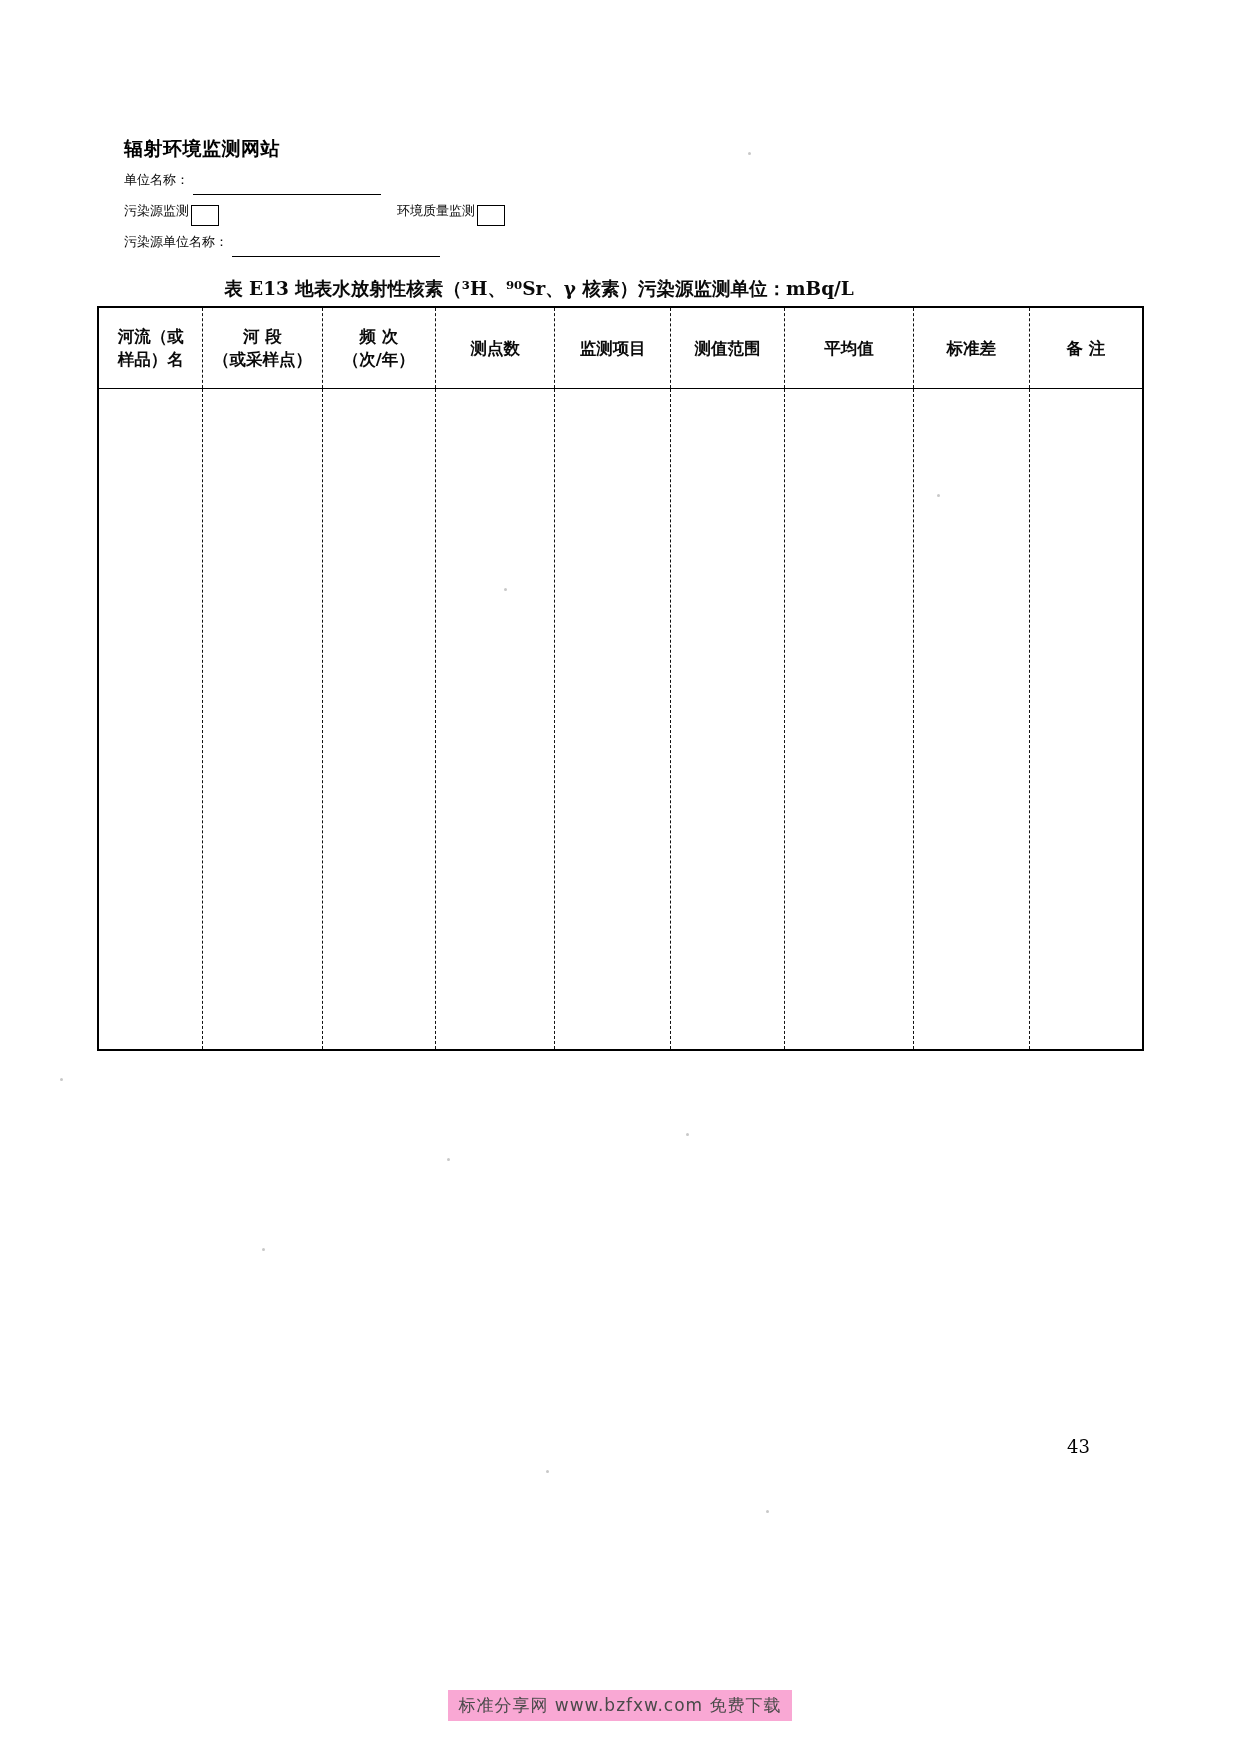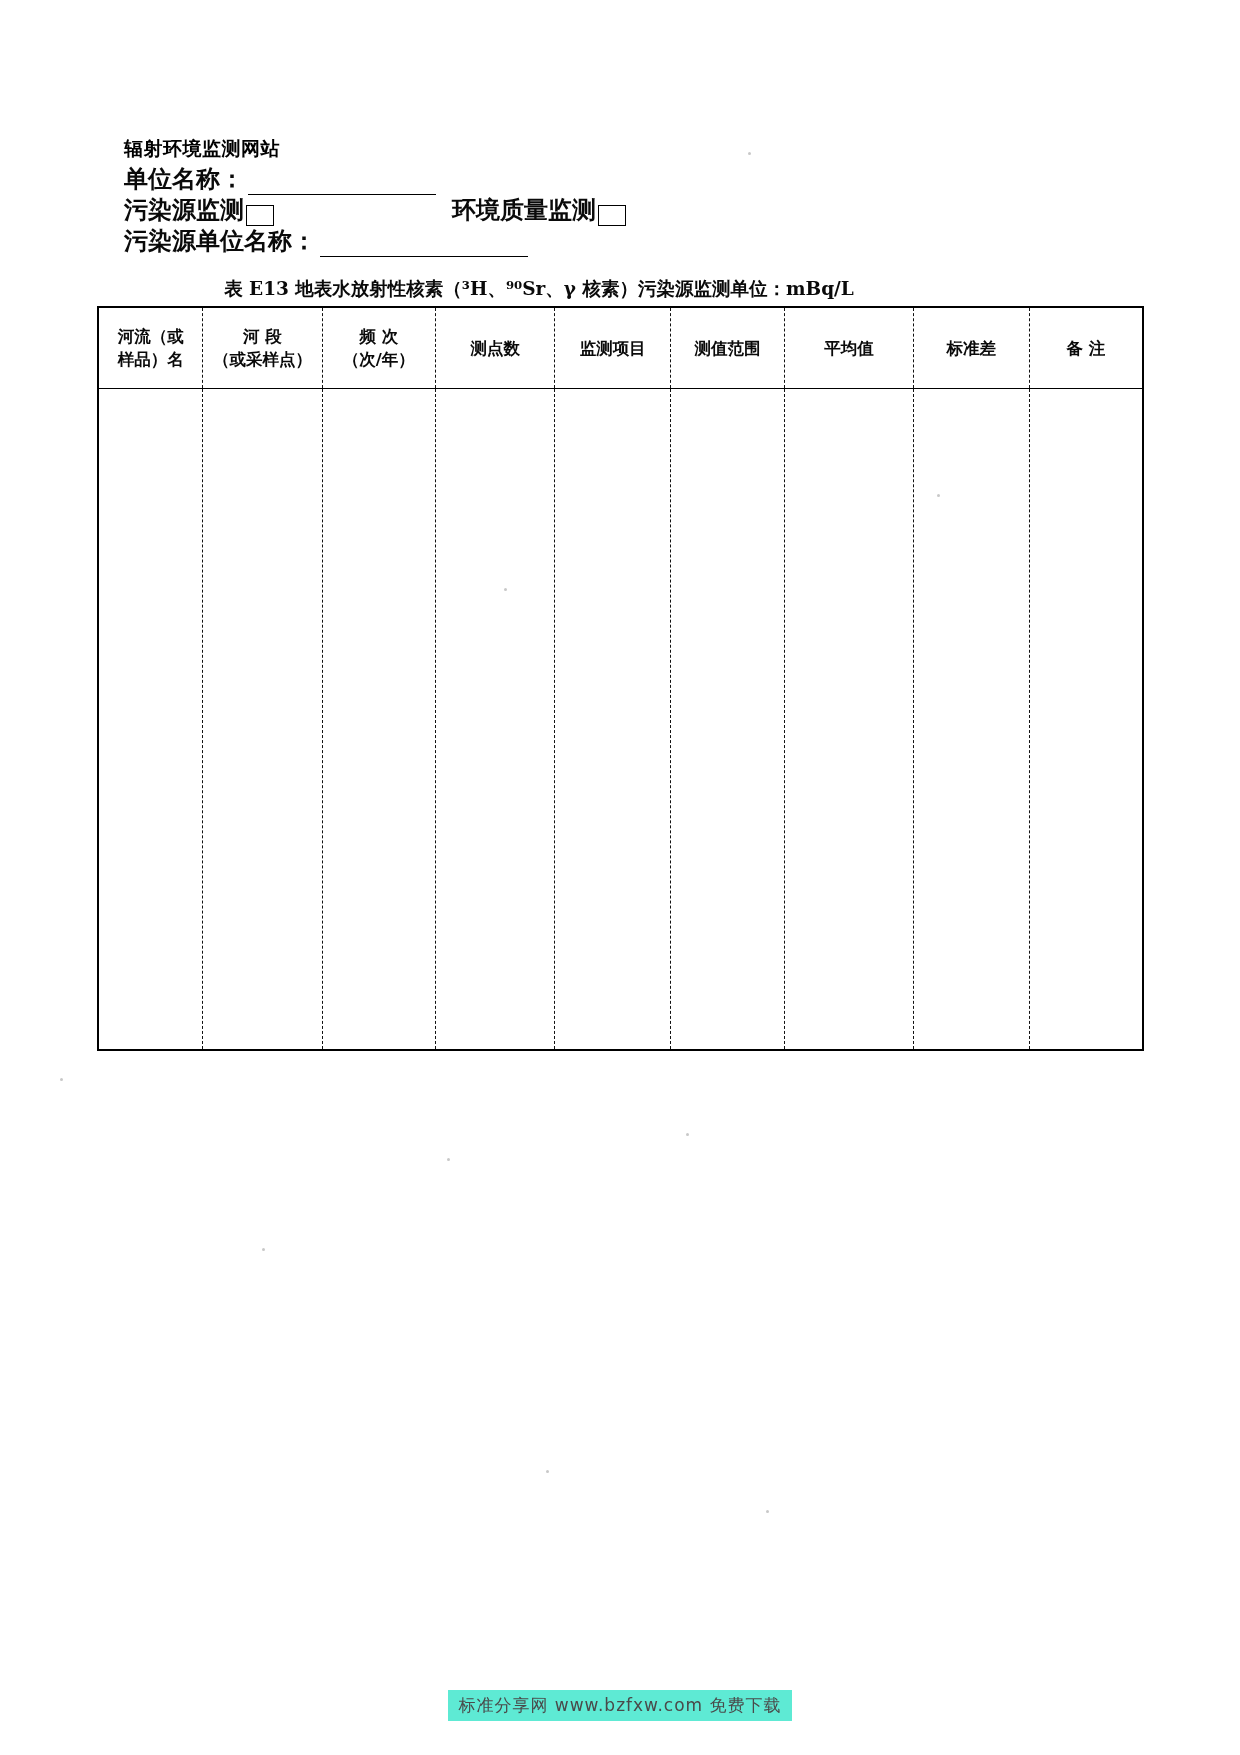--- a/index.html
+++ b/index.html
@@ -37,22 +37,22 @@
     line-height: 31px;
     white-space: nowrap;
     color: #000;
   }
   .hdr-row {
     display: flex;
     align-items: flex-end;
     line-height: 31px;
   }
   .label {
-    font-size: 24px;
-    font-weight: bold;
+    font-size: 13px;
+    font-weight: normal;
     white-space: nowrap;
   }
   .blank-line {
     display: inline-block;
     border-bottom: 1.5px solid #000;
     height: 20px;
     margin-left: 4px;
   }
   .blank-1 { width: 188px; }
   .blank-2 { width: 208px; }
@@ -143,21 +143,21 @@
     left: 0;
     top: 1690px;
     width: 1240px;
     text-align: center;
   }
   .footer-bar .wm {
     display: inline-block;
     font-size: 17px;
     color: #4a4a4a;
     letter-spacing: 1px;
-    background: #5eead4;
+    background: #f9a8d4;
     padding: 4px 10px;
   }
 
   
   .speck {
     position: absolute;
     background: #9a9a9a;
     border-radius: 50%;
     opacity: .55;
   }
@@ -247,20 +247,21 @@
         <td></td>
         <td></td>
         <td></td>
         <td></td>
         <td></td>
       </tr>
     </tbody>
       </table>
   </div>
 
+  <div class="page-no">43</div>
 
   <div class="footer-bar">
     <span class="wm">标准分享网 www.bzfxw.com 免费下载</span>
   </div>
 
   <div class="speck" style="left:748px; top:152px; width:3px; height:3px;"></div>
   <div class="speck" style="left:937px; top:494px; width:3px; height:3px;"></div>
   <div class="speck" style="left:504px; top:588px; width:3px; height:3px;"></div>
   <div class="speck" style="left:60px; top:1078px; width:3px; height:3px;"></div>
   <div class="speck" style="left:447px; top:1158px; width:3px; height:3px;"></div>

